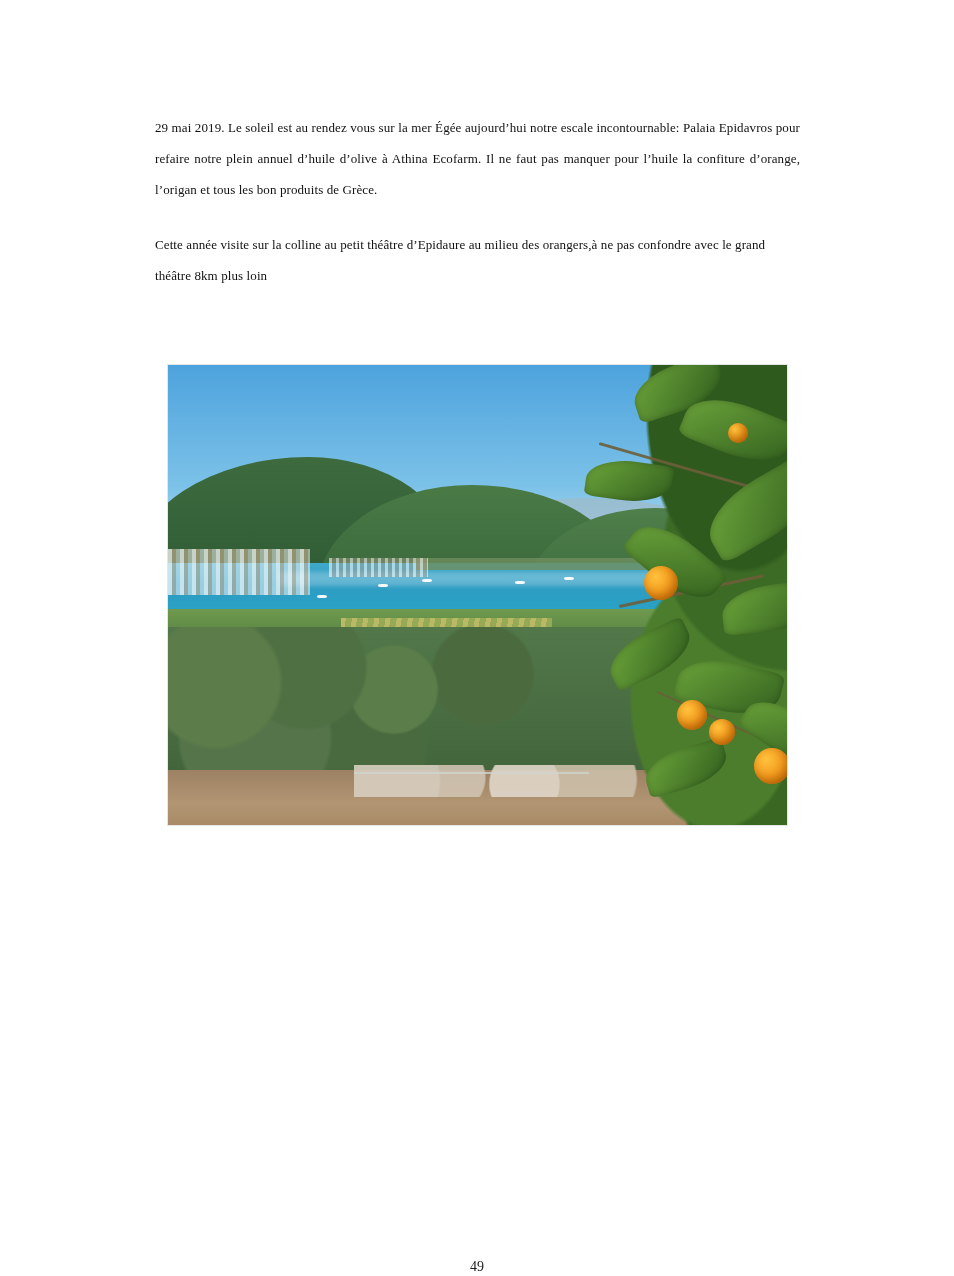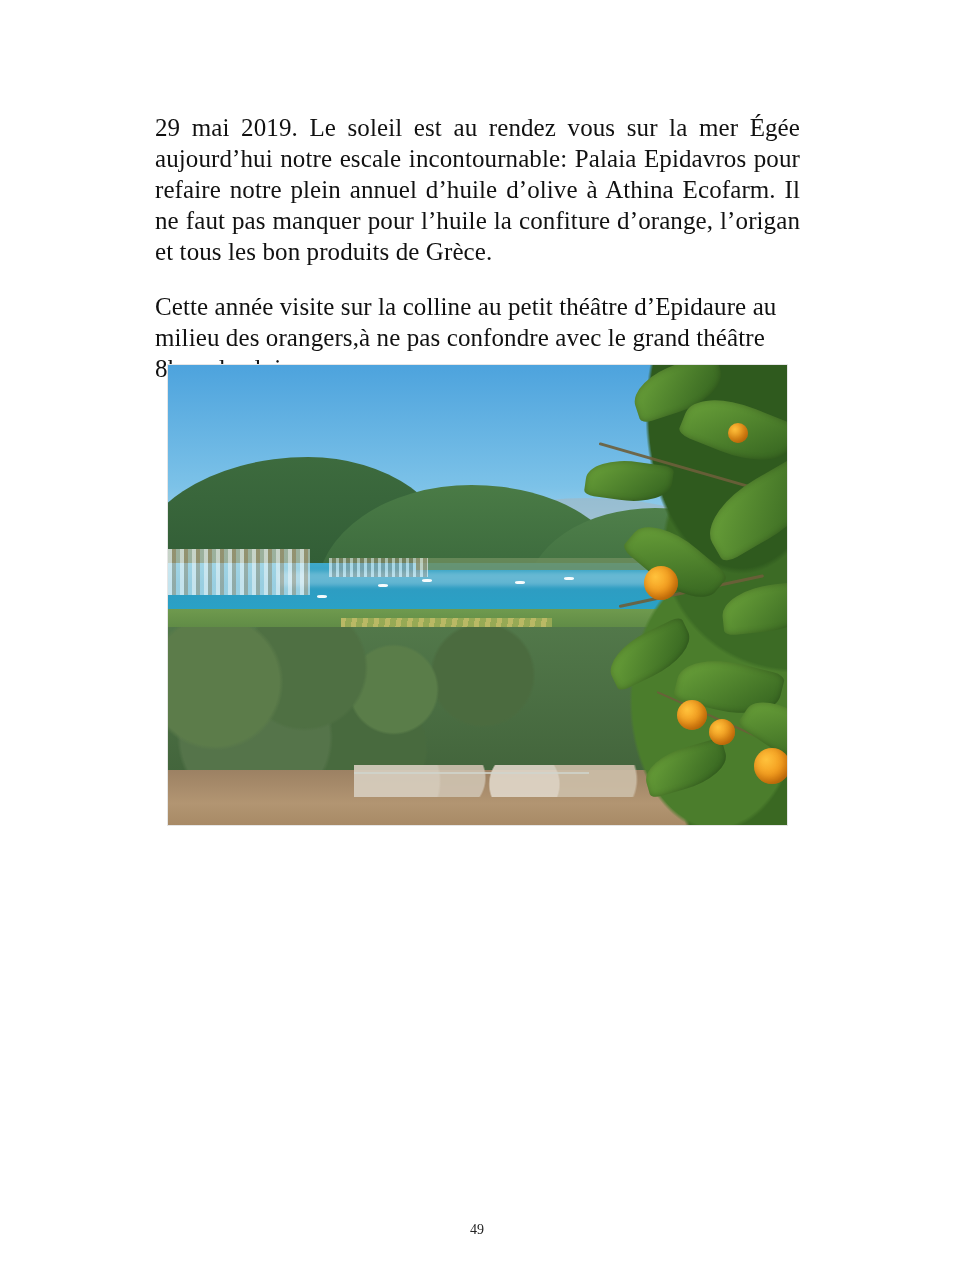--- a/index.html
+++ b/index.html
@@ -21,21 +21,21 @@
     background: #ffffff;
   }
   .content {
     position: absolute;
     left: 155px;
     top: 112px;
     width: 645px;
   }
   p.para {
     margin: 0 0 24px 0;
-    font-size: 25px;
+    font-size: 13px;
     line-height: 31px;
     text-align: justify;
     color: #111111;
     letter-spacing: 0.1px;
   }
   p.para.last {
     margin-bottom: 4px;
     text-align: left;
   }
   .figure {
@@ -251,21 +251,21 @@
     position: absolute;
     background: #6d5e3a;
     transform-origin: left center;
     border-radius: 2px;
     opacity: .9;
   }
   .page-number {
     position: absolute;
     left: 0;
     right: 0;
-    top: 1222px;
+    top: 1259px;
     text-align: center;
     font-size: 14px;
     color: #222222;
     font-family: "Liberation Serif", serif;
   }
 </style>
 </head>
 <body>
 
 <div class="page">

